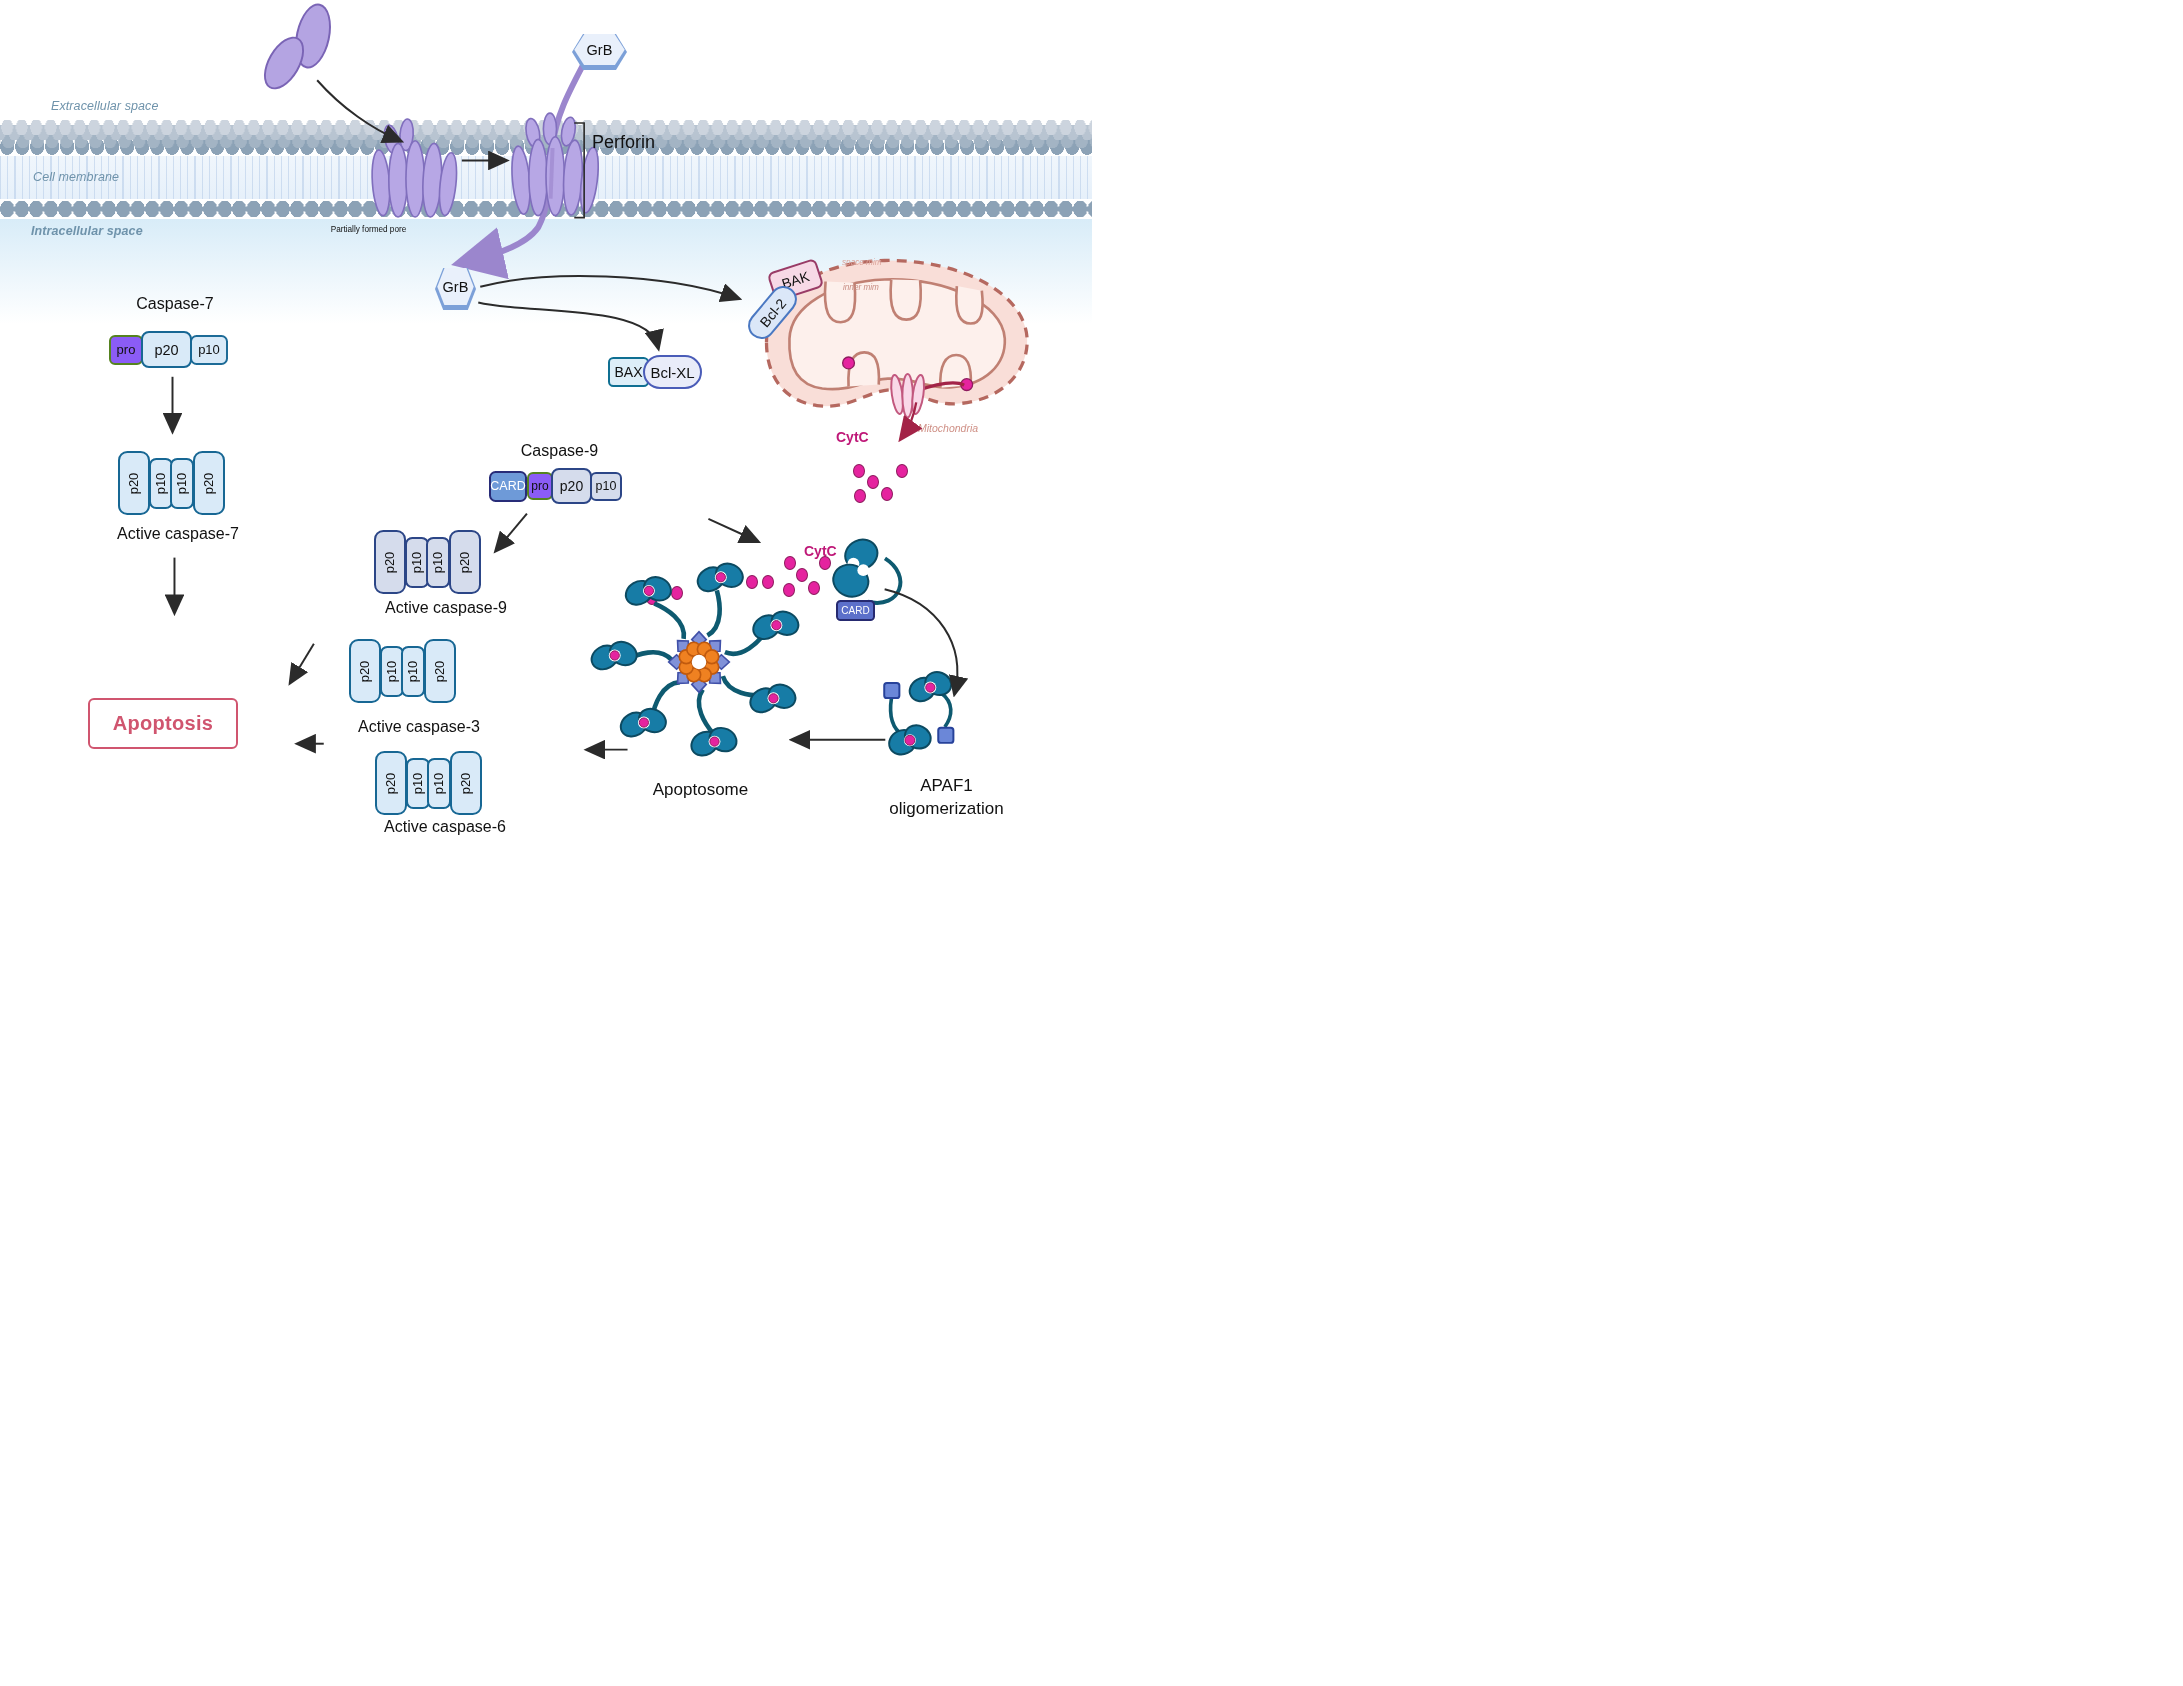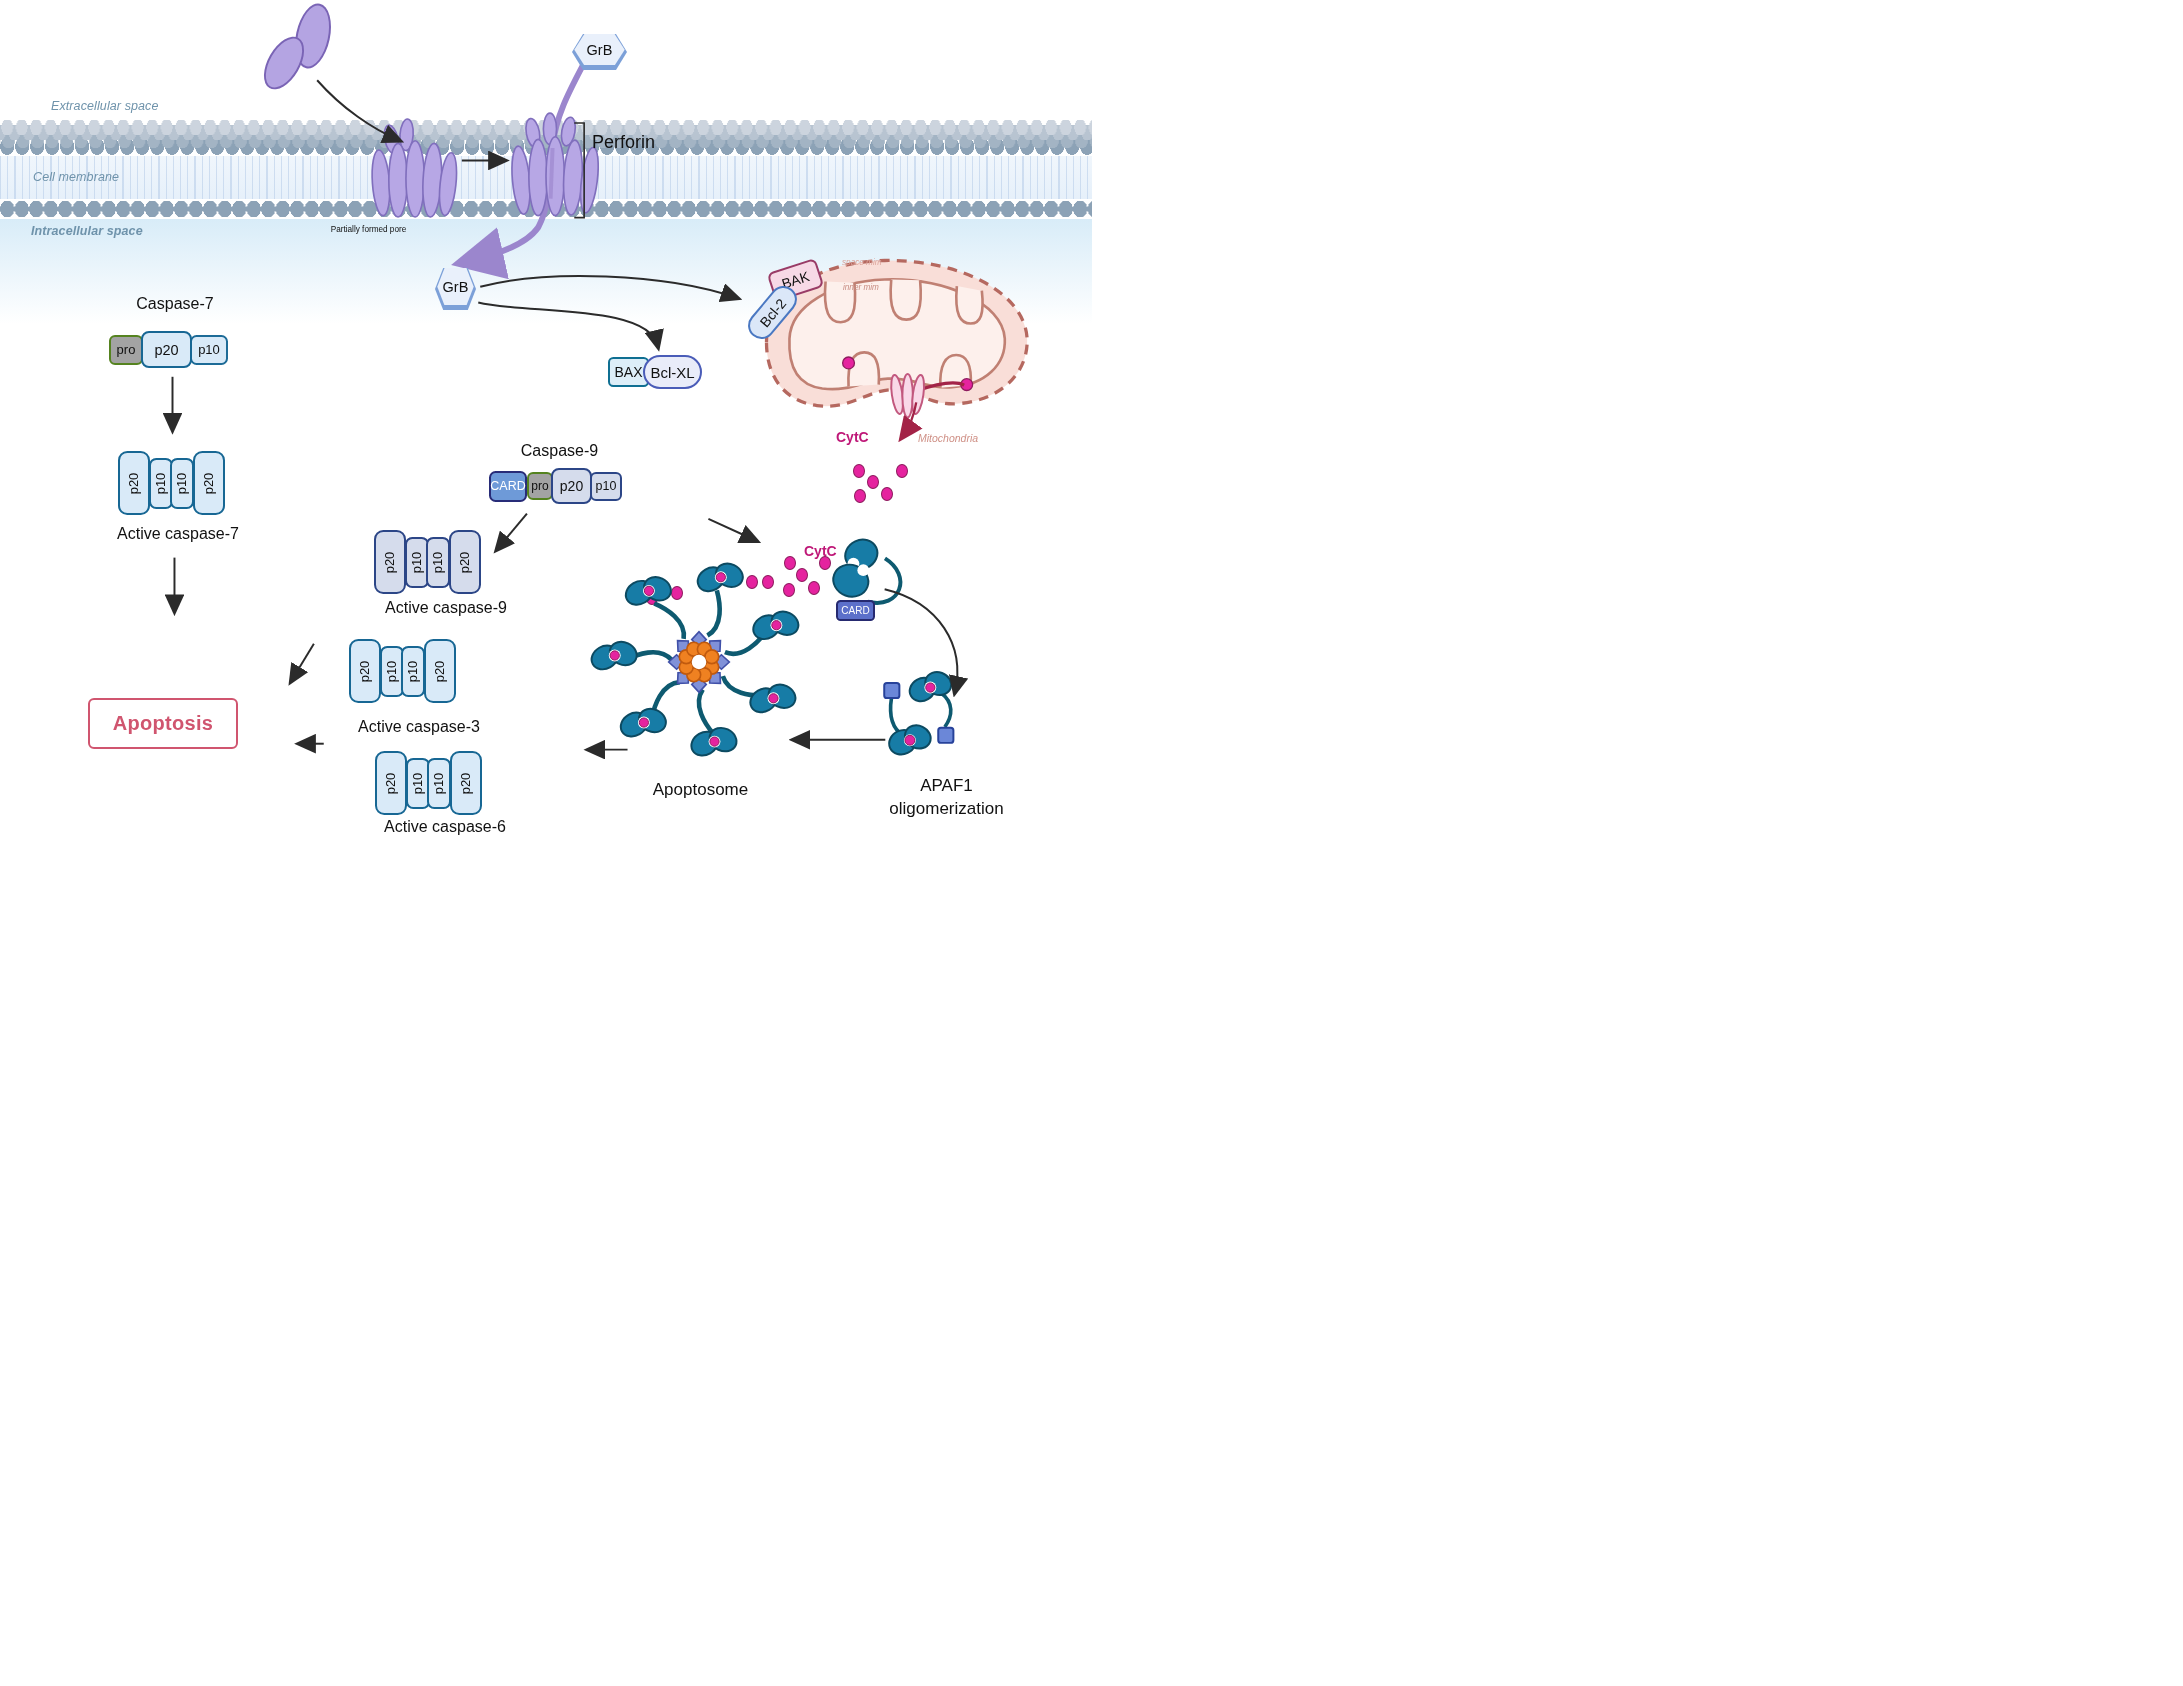--- a/index.html
+++ b/index.html
@@ -29,21 +29,21 @@
   
   .monomer{position:absolute;background:#b4a4e2;border:2px solid #7a64b5;border-radius:50%;}
   
   .hex{position:absolute;display:flex;justify-content:center;
     background:#7ca0d8;color:#111;font-size:14.5px;}
   .hex .inner{display:flex;align-items:center;justify-content:center;background:#e9f0fb;width:calc(100% - 4.6px);height:calc(100% - 4.6px);}
   .hex,.hex .inner{clip-path:polygon(20% 0,80% 0,100% 50%,80% 100%,20% 100%,0 50%);}
   
   .domrow{position:absolute;display:flex;align-items:center;}
   .dom{display:flex;align-items:center;justify-content:center;box-sizing:border-box;color:#111;background:#d9eaf8;}
-  .dom.pro{width:34px;height:30px;border:2px solid #55831f;background:#a3a3a3;border-radius:6px;font-size:13px;z-index:1;}
+  .dom.pro{width:34px;height:30px;border:2px solid #55831f;background:#8b5cf6;border-radius:6px;font-size:13px;z-index:1;}
   .dom.b20{width:51px;height:37px;border:2.6px solid #176794;border-radius:8px;font-size:14.5px;z-index:2;margin:0 -2px;}
   .dom.b10{width:38px;height:30px;border:2.3px solid #1d6b97;border-radius:6.6px;font-size:13px;z-index:1;}
   .dom.card{width:38px;height:31px;border:2.3px solid #282c78;background:#6e9ad8;color:#fff;border-radius:6.6px;font-size:12.5px;z-index:2;}
   .dom.n20{width:41px;height:36px;border:2.6px solid #2c4687;background:#d5dcec;border-radius:8px;font-size:14px;z-index:2;margin:0 -2px;}
   .dom.n10{width:32px;height:29px;border:2px solid #2c4687;background:#d5dcec;border-radius:6px;font-size:12.5px;z-index:1;}
   
   .tet{position:absolute;display:flex;align-items:center;}
   .su{display:flex;align-items:center;justify-content:center;box-sizing:border-box;}
   .su span{transform:rotate(-90deg);font-size:13px;color:#111;white-space:nowrap;}
   .su.p20{width:32px;height:64px;border-radius:9.2px;z-index:2;}
@@ -221,21 +221,21 @@
     <circle cx="330" cy="205" r="9" fill="#e5239f" stroke="#8e1b5e" stroke-width="2"></circle>
     <path d="M252,215 C290,202 315,200 326,206" fill="none" stroke="#a32347" stroke-width="5"></path>
     <g transform="translate(214,190)" fill="#f9d9e8" stroke="#c2587e" stroke-width="3">
       <ellipse cx="10" cy="30" rx="8" ry="30" transform="rotate(-8 10 30)"></ellipse>
       <ellipse cx="26" cy="32" rx="8" ry="33"></ellipse>
       <ellipse cx="42" cy="30" rx="8" ry="30" transform="rotate(8 42 30)"></ellipse>
     </g>
   </svg>
   <div class="mito-lab" style="left:842px;top:258px;font-size:8.2px;color:#dba49b;z-index:4;">space mim</div>
   <div class="mito-lab" style="left:843px;top:283px;font-size:8.2px;color:#c98e84;z-index:4;">inner mim</div>
-  <div class="mito-lab" style="left:918px;top:432px;font-size:10.5px;z-index:4;">Mitochondria</div>
+  <div class="mito-lab" style="left:918px;top:422px;font-size:10.5px;z-index:4;">Mitochondria</div>
 
   <div class="pill" style="left:770px;top:265px;width:51px;height:30px;border:2.3px solid #993b66;border-radius:6.6px;background:#f7d9e6;font-size:14px;transform:rotate(-18deg);z-index:5;">BAK</div>
   <div class="pill" style="left:742px;top:299px;width:61px;height:27px;border:2.3px solid #4a78c2;border-radius:14px;background:#dbe7f8;font-size:14px;transform:rotate(-50deg);z-index:5;">Bcl-2</div>
 
   <div class="cytc-lab" style="left:836px;top:429px;">CytC</div>
   <div class="cytc-dot" style="left:853px;top:464px;"></div>
   <div class="cytc-dot" style="left:867px;top:475px;"></div>
   <div class="cytc-dot" style="left:854px;top:489px;"></div>
   <div class="cytc-dot" style="left:881px;top:487px;"></div>
   <div class="cytc-dot" style="left:896px;top:464px;"></div>

